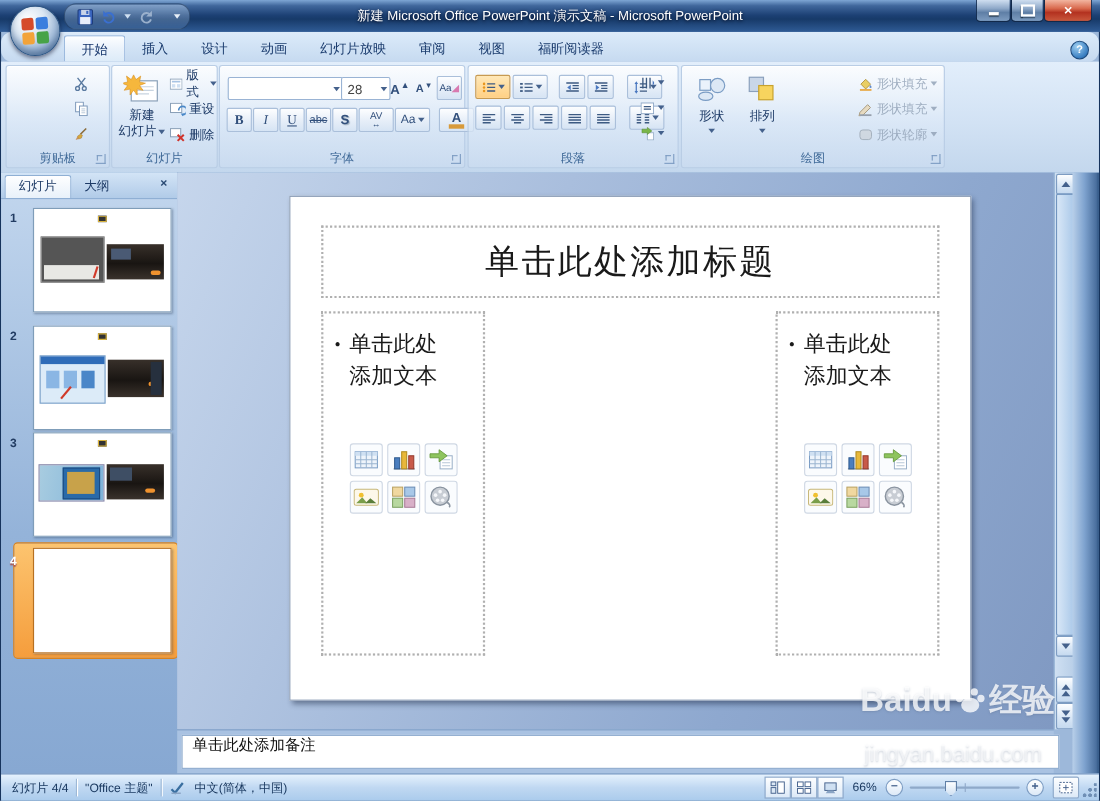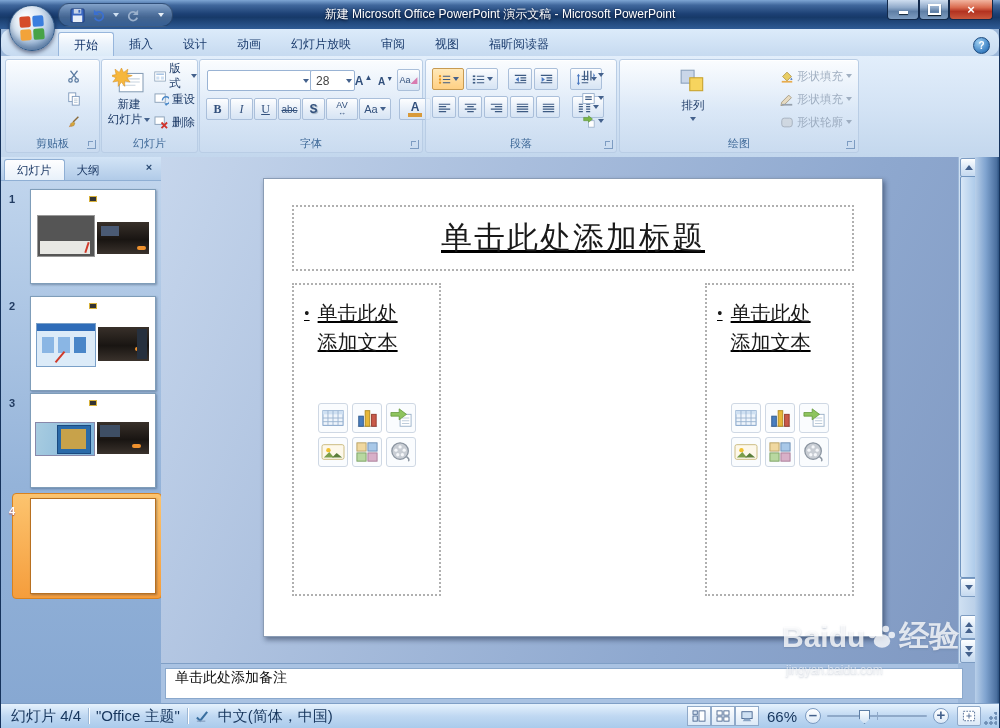--- a/index.html
+++ b/index.html
@@ -76,21 +76,21 @@
     background:linear-gradient(180deg,#fcc46f,#f59d3c);border:1px solid #d9821e;}
   .mini-title{position:absolute;left:50%;top:6px;transform:translateX(-50%);width:8px;height:6px;background:#333;
     box-shadow:0 0 0 1px #d8b23c inset;}
   .mini-dark{position:absolute;background:linear-gradient(180deg,#38302a,#191512 55%,#3a322c);}
   .odot{position:absolute;width:9px;height:4px;background:#f0922e;border-radius:2px;}
   
   .editor{position:absolute;left:161px;top:157px;width:797px;height:506px;
     background:linear-gradient(115deg,#c6d6ec 0%,#a9bedd 35%,#8ea8cf 70%,#8099c2 100%);}
   .slide{position:absolute;left:102px;top:21px;width:618px;height:457px;background:#fff;
     border:1px solid #8a9cb5;box-shadow:2px 3px 5px rgba(10,25,50,.45);}
-  .ph{position:absolute;border:2px dotted #b0b0b0;text-decoration:underline;}
+  .ph{position:absolute;border:2px dotted #b0b0b0;}
   .ph-title-text{width:100%;height:100%;display:flex;align-items:center;justify-content:center;
     font-family:"Liberation Serif","DejaVu Serif",serif;font-size:31px;color:#1a1a1a;letter-spacing:2px;}
   .ph-body-text{display:flex;gap:8px;padding:14px 4px 0 10px;font-family:"Liberation Serif","DejaVu Serif",serif;
     font-size:20px;color:#1a1a1a;line-height:1.45;}
   .ph-bullet{font-size:16px;padding-top:3px;}
   .ph-body-text .txt{width:84px;}
   .ph-icons{position:absolute;left:50%;top:118px;transform:translateX(-50%);
     display:grid;grid-template-columns:repeat(3,30px);grid-template-rows:30px 30px;gap:4px;}
   .ph-icons .icbtn{width:28px;height:28px;border:1px solid #cfd8e4;border-radius:3px;background:#fafcfe;
     display:flex;align-items:center;justify-content:center;}
@@ -103,40 +103,40 @@
   .tri-u{width:0;height:0;border-left:4px solid transparent;border-right:4px solid transparent;border-bottom:5px solid #44618c;}
   .tri-dn{width:0;height:0;border-left:4px solid transparent;border-right:4px solid transparent;border-top:5px solid #44618c;}
   
   .notesbar{position:absolute;left:161px;top:663px;width:797px;height:40px;background:#a9c2e2;border-top:1px solid #7f9fc6;}
   .notes-input{position:absolute;left:4px;top:4px;width:787px;height:29px;background:#fff;border:1px solid #8aa8cc;
     display:flex;padding-left:9px;font-size:14px;color:#111;}
   .frame-r{position:absolute;left:975px;top:157px;width:24px;height:546px;
     background:linear-gradient(90deg,#b8cfe9,#7fa3cf 45%,#4a6f9e 90%,#2c5280);}
   .statusbar{position:absolute;left:1px;top:703px;width:998px;height:24px;
     background:linear-gradient(180deg,#e6f2fd,#c0d8f2 50%,#aacbec);border-top:1px solid #7f9fc6;
-    display:flex;align-items:center;color:#17365d;font-size:15px;}
+    display:flex;align-items:center;color:#17365d;font-size:11px;}
   .sdiv{width:1px;height:16px;background:#9db8d6;box-shadow:1px 0 0 #fff;margin:0 7px;}
   .viewbtn{width:22px;height:18px;border:1px solid #8fa9c9;display:flex;align-items:center;justify-content:center;
     background:linear-gradient(180deg,#fdfeff,#dce9f7);}
   .zoomtrack{position:relative;width:100px;height:2px;background:#8fa9c9;border-radius:1px;margin:0 6px;}
   .zoomtick{position:absolute;left:50%;top:-3px;width:1px;height:8px;background:#8fa9c9;}
   .zoomthumb{position:absolute;left:32px;top:-5px;width:9px;height:12px;background:linear-gradient(180deg,#fdfeff,#cfe0f2);
     border:1px solid #5f7fa6;clip-path:polygon(0 0,100% 0,100% 60%,50% 100%,0 60%);}
   .grip{position:absolute;right:2px;bottom:2px;width:14px;height:14px;
     background:radial-gradient(circle at 3px 11px,#6f8fb5 1.5px,transparent 2px),
                radial-gradient(circle at 8px 11px,#6f8fb5 1.5px,transparent 2px),
                radial-gradient(circle at 13px 11px,#6f8fb5 1.5px,transparent 2px),
                radial-gradient(circle at 8px 6px,#6f8fb5 1.5px,transparent 2px),
                radial-gradient(circle at 13px 6px,#6f8fb5 1.5px,transparent 2px),
                radial-gradient(circle at 13px 1px,#6f8fb5 1.5px,transparent 2px);}
   
   .watermark{position:absolute;left:782px;top:616px;width:218px;height:106px;z-index:60;pointer-events:none;
     color:rgba(255,255,255,.78);text-shadow:0 1px 2px rgba(90,110,140,.35);}
   .wm-brand{font-size:30px;font-weight:bold;display:flex;align-items:center;gap:2px;}
-  .wm-url{font-size:12px;color:rgba(255,255,255,.55);margin-top:6px;margin-left:4px;}
+  .wm-url{font-size:20px;color:rgba(255,255,255,.55);margin-top:18px;margin-left:4px;}
 </style>
 </head>
 <body>
 
 <svg width="0" height="0" style="position:absolute">
   <defs>
     <symbol id="s-lines-l" viewBox="0 0 16 16">
         <path stroke="#3c5a82" stroke-width="1.5" d="M1 4h14M1 7h9M1 10h14M1 13h9"></path>
       </symbol>
     <symbol id="s-lines-c" viewBox="0 0 16 16">
@@ -597,20 +597,27 @@
           <svg class="svg" width="13" height="13">
             <use href="#s-smart"></use>
           </svg>
           <span class="tri"></span>
         </div>
       <div class="glabel">段落</div>
       <span class="dl"></span>
     </div>
 
     <div class="rgroup" style="left:618px;width:238px">
+      <div class="bigbtn" style="left:6px;width:42px">
+        <svg class="svg" width="28" height="26" style="margin-top:5px">
+            <use href="#s-shapes"></use>
+          </svg>
+        <span style="margin-top:4px">形状</span>
+        <span class="tri" style="margin-top:4px"></span>
+      </div>
       <div class="bigbtn" style="left:52px;width:42px">
         <svg class="svg" width="28" height="26" style="margin-top:5px">
             <use href="#s-arrange"></use>
           </svg>
         <span style="margin-top:4px">排列</span>
         <span class="tri" style="margin-top:4px"></span>
       </div>
       <div class="smallbtn disabled" style="left:160px;top:6px">
           <svg class="svg" width="14" height="13">
             <use href="#s-fill"></use>

